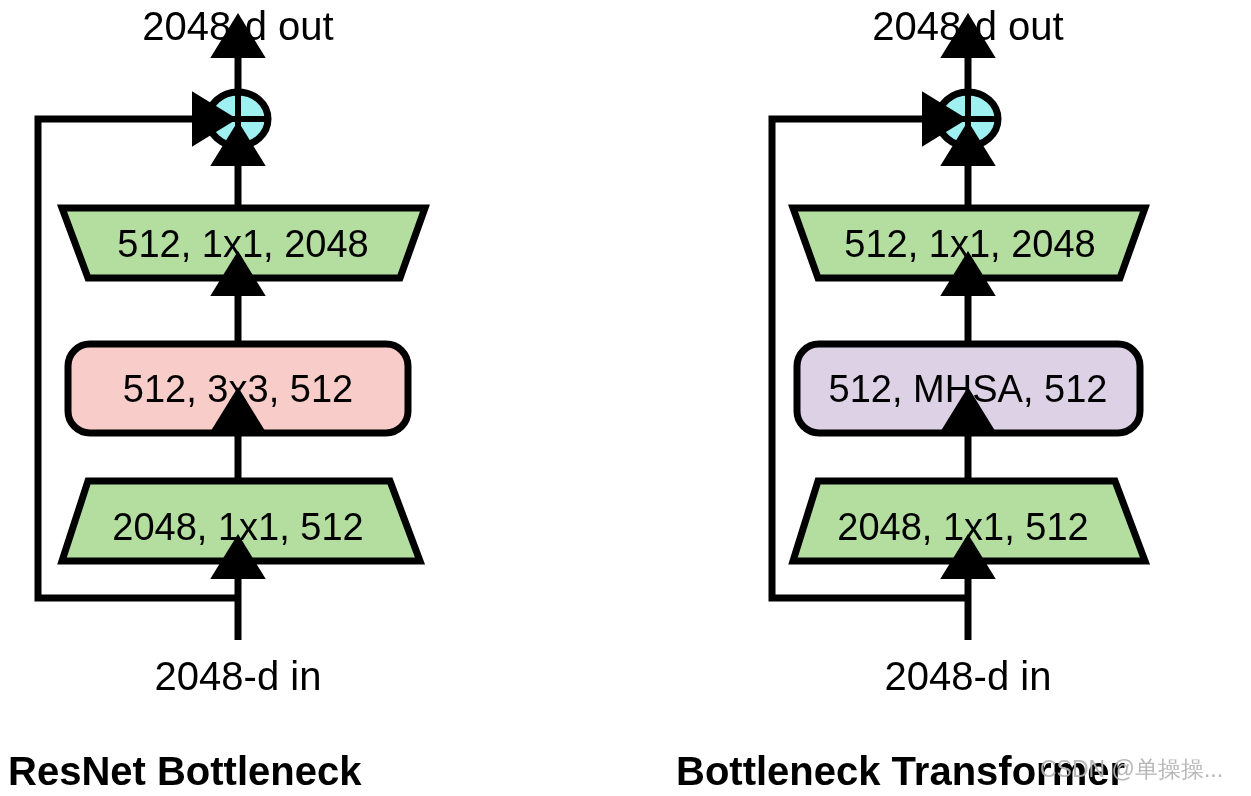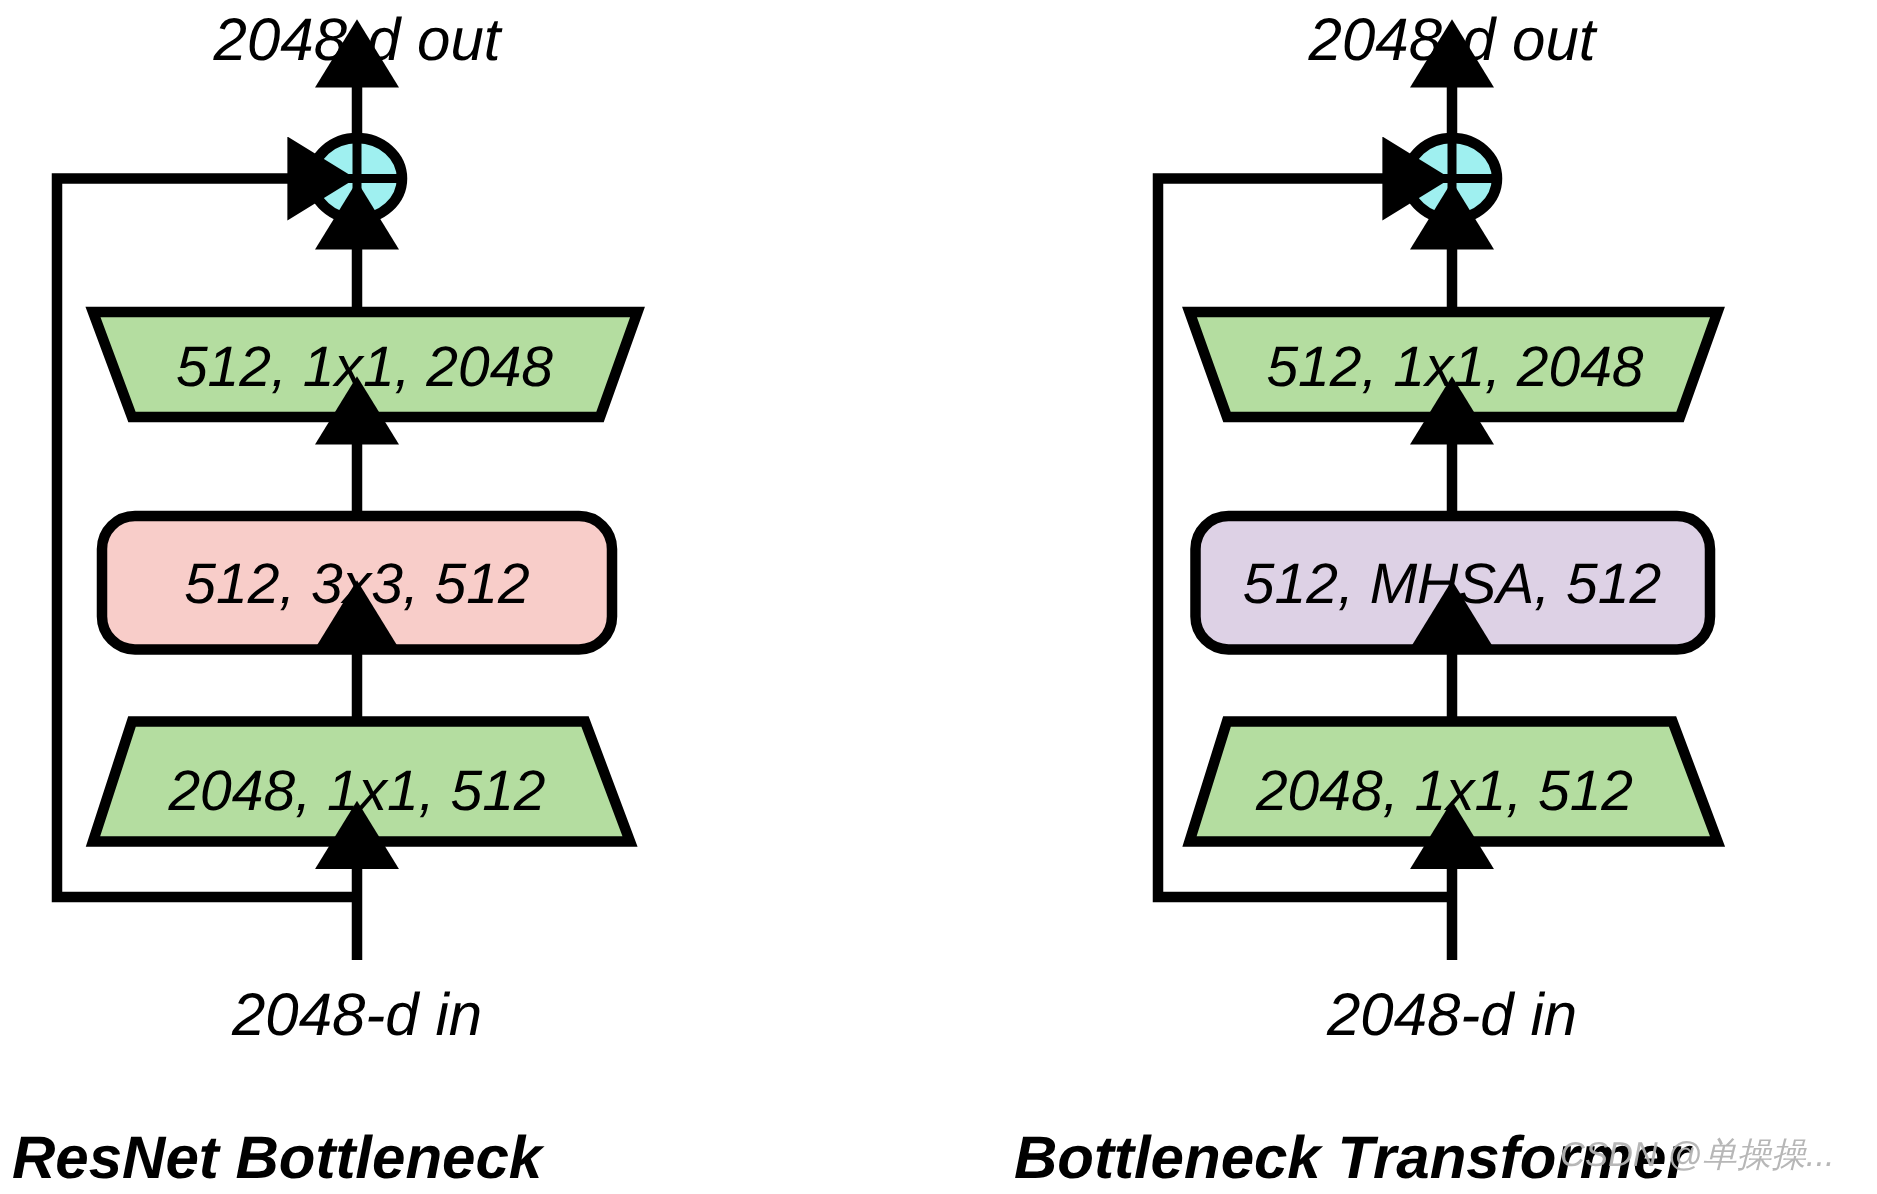--- a/index.html
+++ b/index.html
@@ -13,21 +13,20 @@
     font-family: "Liberation Sans", sans-serif;
     position: relative;
     overflow: hidden;
   }
   #canvas {
     position: absolute;
     left: 0;
     top: 0;
     width: 1251px;
     height: 756px;
-    font-style: italic;
   }
   svg text {
     font-family: "Liberation Sans", sans-serif;
     fill: #000000;
   }
   .lbl-io {
     font-size: 40px;
   }
   .lbl-shape {
     font-size: 38px;

